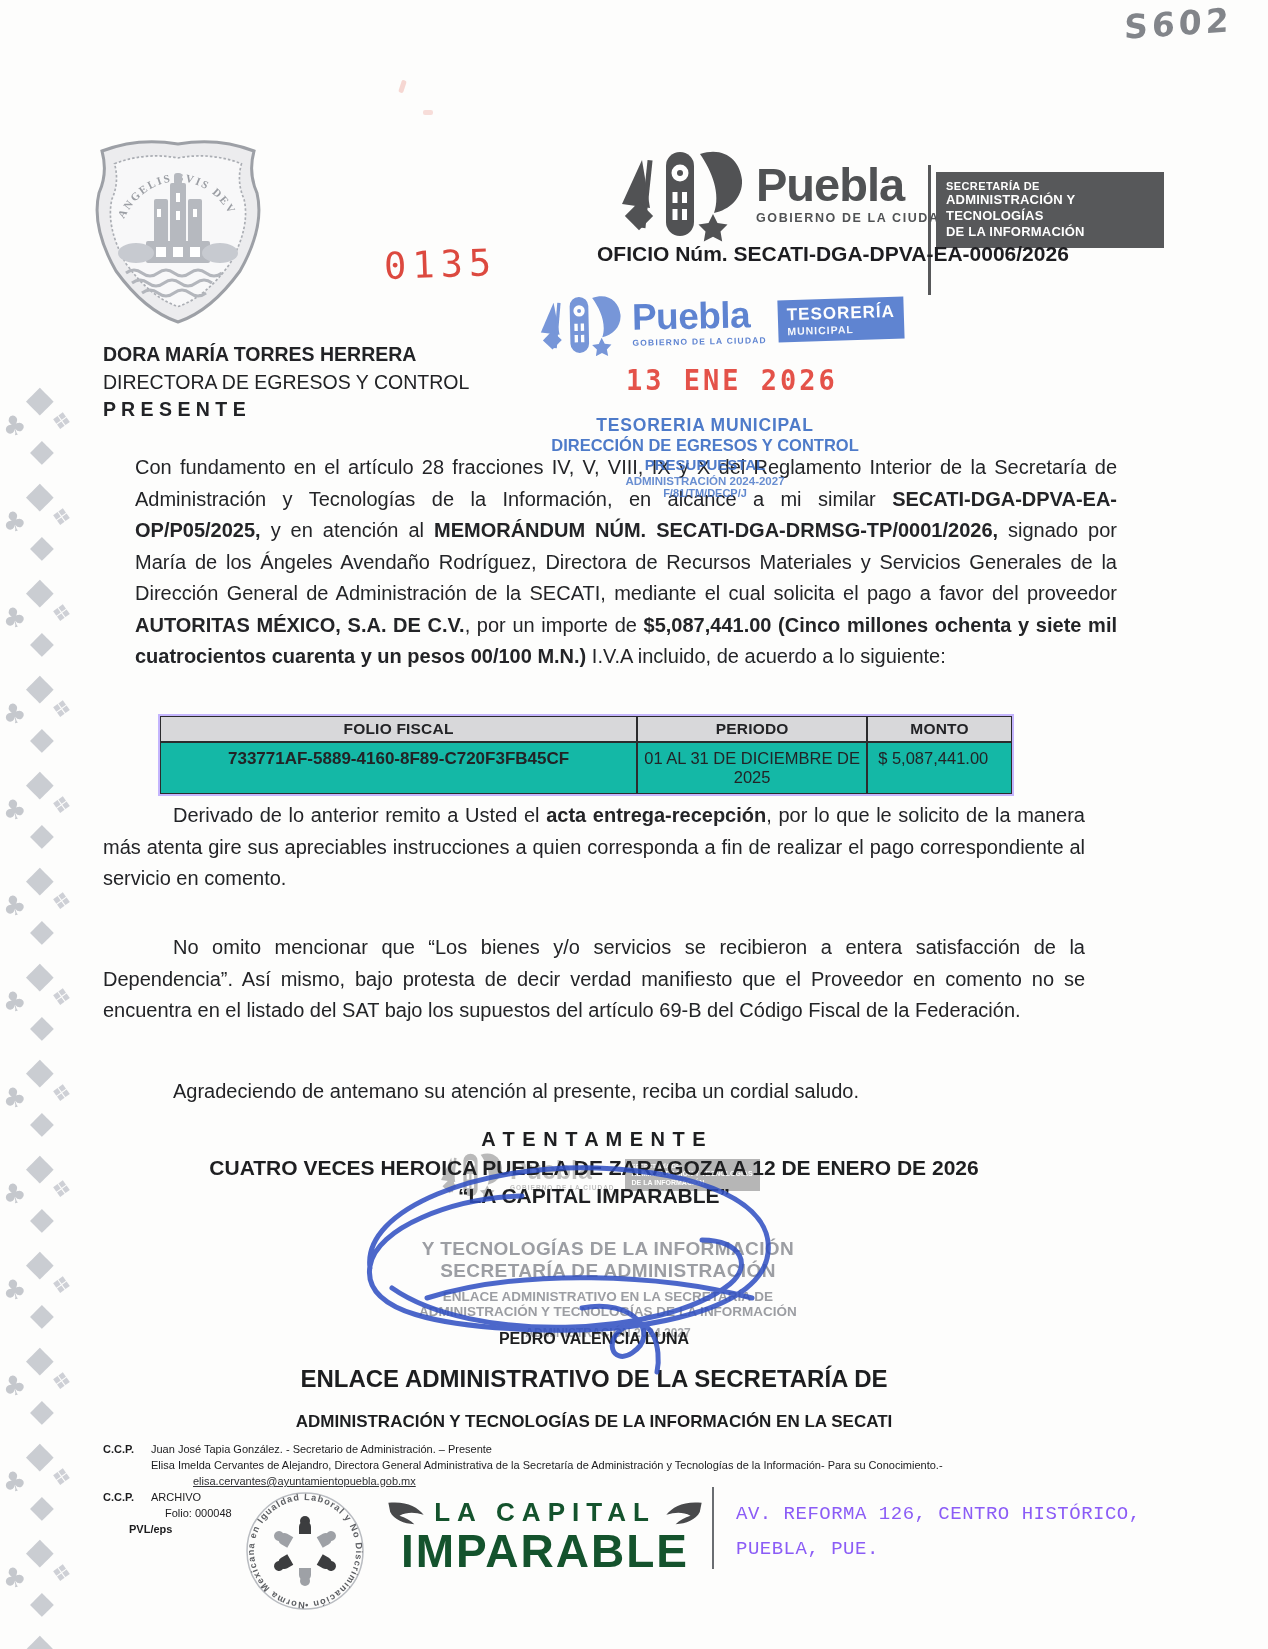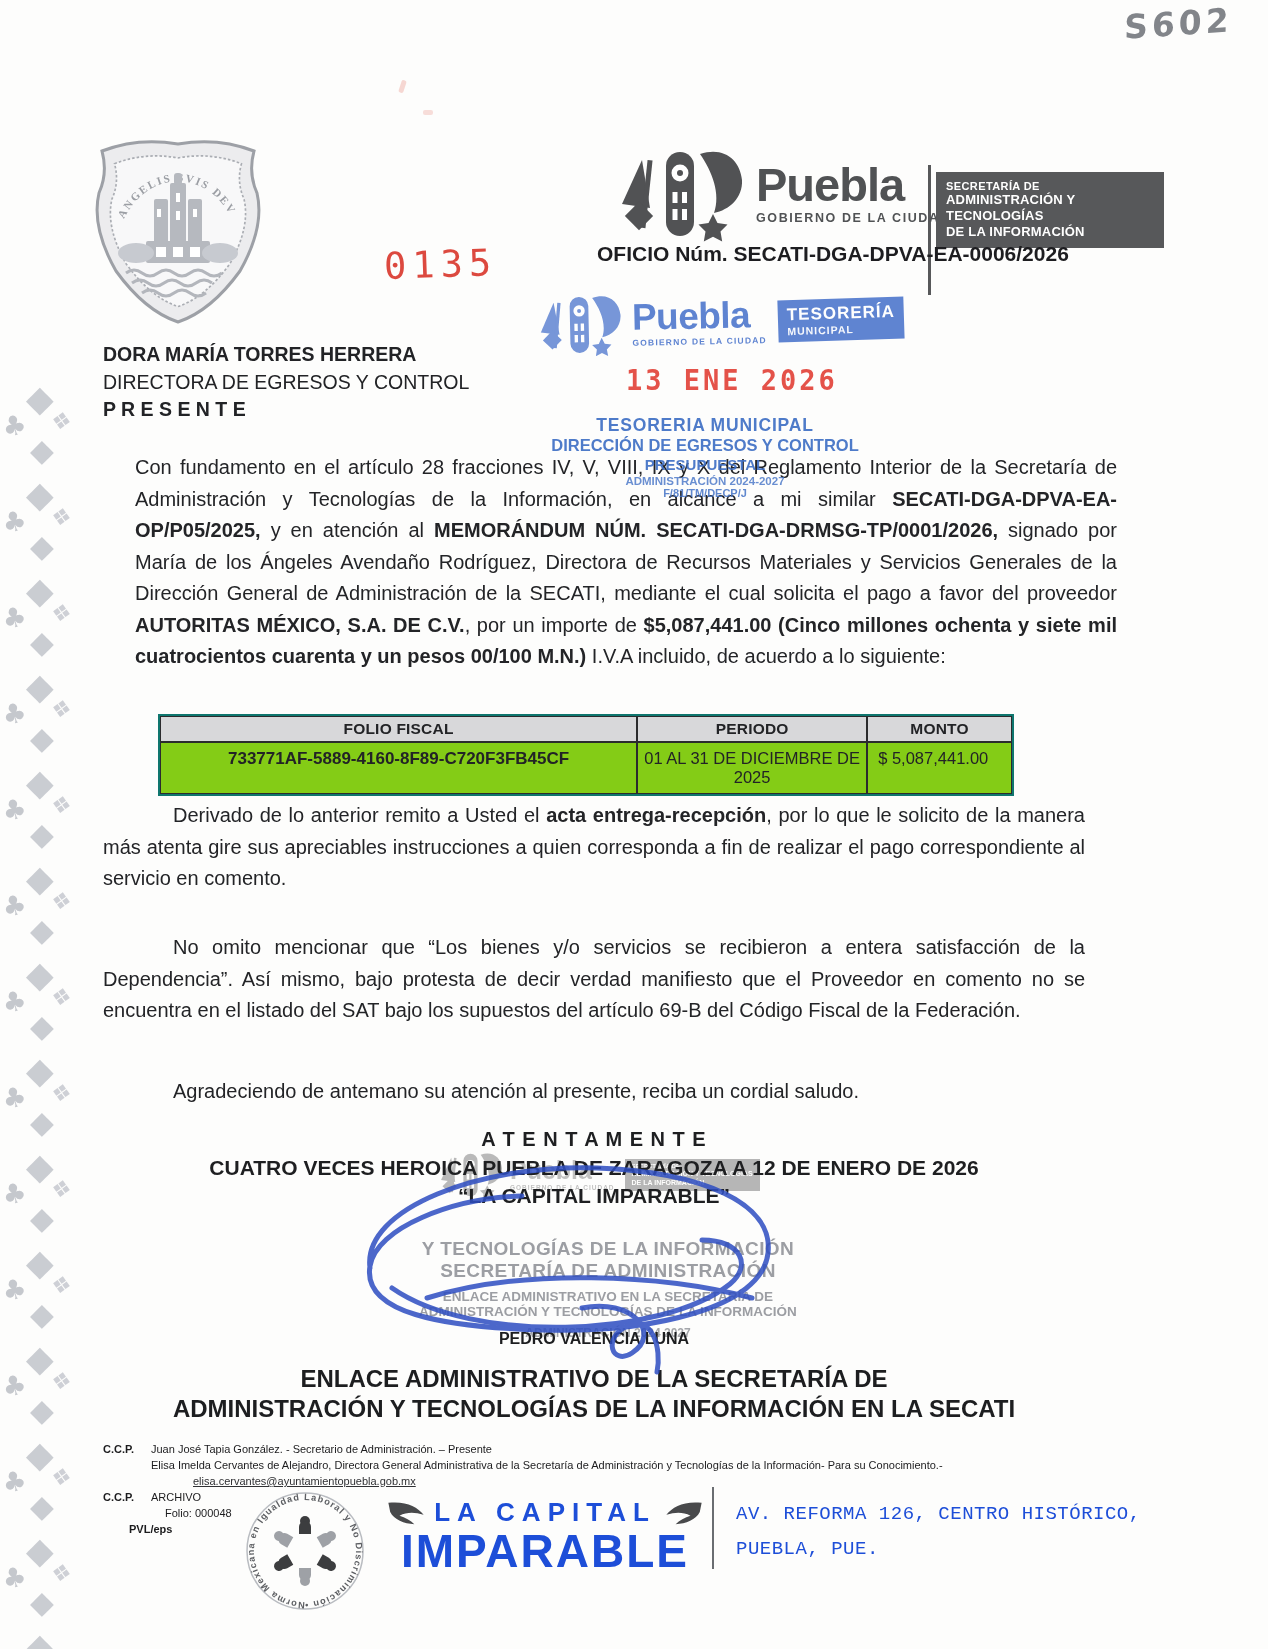--- a/index.html
+++ b/index.html
@@ -68,21 +68,21 @@
   .recipient .sal{font-weight:700;}
 
   
   .para{left:103px;width:982px;font-size:20px;line-height:31.5px;text-align:justify;color:#232427;z-index:2;}
   .p1{top:452px;margin-left:32px;}
   .p2{top:800px;text-indent:70px;}
   .p3{top:932px;text-indent:70px;}
   .p4{top:1076px;text-indent:70px;}
 
   
-  .ptable{left:158px;top:714px;width:852px;border:2px solid #0f766e;z-index:2;background:#84cc16;}
+  .ptable{left:158px;top:714px;width:852px;border:2px solid #c4b5fd;z-index:2;background:#14b8a6;}
   .prow{display:grid;grid-template-columns:56% 27% 17%;}
   .pcell{border:1px solid #2b2b2d;padding:3px 6px;text-align:center;}
   .phead .pcell{background:#d8d8da;font-size:15.5px;font-weight:800;letter-spacing:.2px;}
   .pdata .pcell{font-size:16.5px;padding:6px 6px;}
   .pdata .pcell.c0{font-weight:700;font-size:17px;}
   .pdata .pcell.c2{text-align:left;padding-left:10px;}
 
   
   .closing{left:103px;top:1128px;width:982px;text-align:center;z-index:3;color:#1e1f21;}
   .closing .a1{font-size:20px;font-weight:800;letter-spacing:1px;}
@@ -106,41 +106,41 @@
   .sigstamp .g3{font-size:13.5px;font-weight:600;}
   .sigstamp .g4{font-size:12px;font-weight:600;margin-top:7px;color:#a4a6aa;}
 
   
   .sigink{left:330px;top:1146px;z-index:6;pointer-events:none;}
 
   
   .signer{left:103px;top:1330px;width:982px;text-align:center;z-index:3;color:#1d1e20;}
   .signer .nm{font-size:16px;font-weight:800;}
   .signer .t1{font-size:24px;font-weight:800;margin-top:17px;}
-  .signer .t2{font-size:24px;font-weight:800;margin-top:2px;}
+  .signer .t2{font-size:17px;font-weight:800;margin-top:19px;}
 
   
   .ccp{left:103px;top:1441px;font-size:11px;line-height:16px;color:#1c1c1e;z-index:2;width:1100px;}
   .ccp .lbl{display:inline-block;width:48px;font-weight:700;}
   .ccp .ind{margin-left:48px;}
   .ccp .email{margin-left:42px;text-decoration:underline;color:#303134;}
   .ccp .sm{margin-left:26px;padding-left:36px;}
   .ccp .ini{margin-left:26px;font-weight:700;}
 
   
   .badge{left:243px;top:1489px;}
-  .caplogo{left:378px;top:1497px;width:334px;text-align:center;color:#1d4ed8;z-index:2;}
+  .caplogo{left:378px;top:1497px;width:334px;text-align:center;color:#14532d;z-index:2;}
   .caplogo .row1{display:flex;align-items:center;justify-content:center;gap:8px;}
   .caplogo .l1{font-size:26px;font-weight:700;letter-spacing:7px;}
   .caplogo .wing{width:40px;height:26px;fill:#48494b;}
   .caplogo .wing.left{transform:scaleX(-1);}
   .caplogo .l2{font-size:46px;font-weight:900;letter-spacing:2px;margin-top:-4px;}
   .fdivider{left:712px;top:1487px;width:2px;height:82px;background:#6a6d71;}
   .address{left:736px;top:1497px;font-family:"Liberation Mono",monospace;font-size:19px;line-height:35px;
-           color:#1d4ed8;letter-spacing:.5px;z-index:2;}
+           color:#8b5cf6;letter-spacing:.5px;z-index:2;}
 
   .speckle{background:#e0503f;border-radius:2px;z-index:1;}
 </style>
 </head>
 <body>
 
 <svg width="0" height="0" style="position:absolute" aria-hidden="true">
   <symbol id="puebla-icon" viewBox="0 0 130 96">
     <path d="M6 58 L26 14 L34 62 Z"></path>
     <rect x="28" y="14" width="5" height="68" transform="rotate(6 30 48)"></rect>

